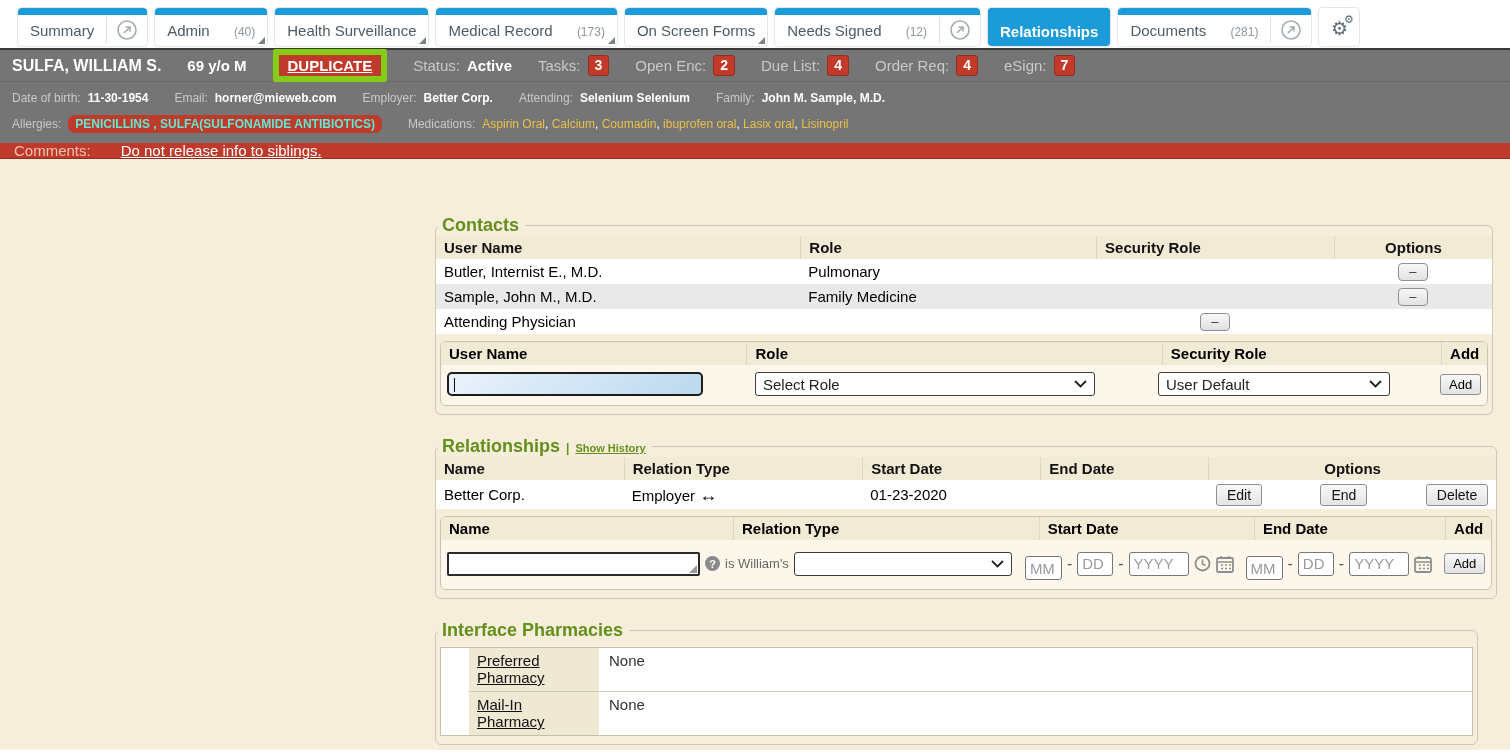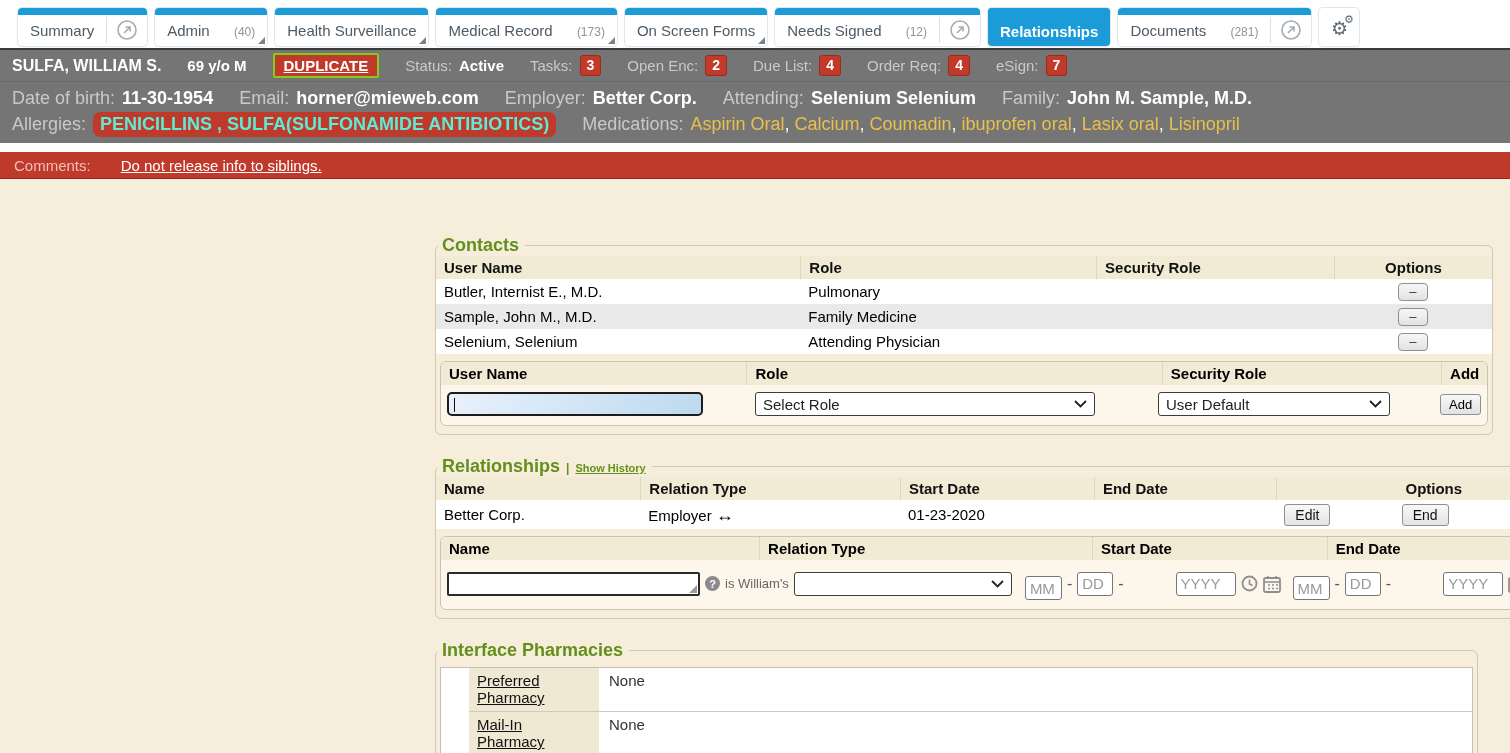--- a/index.html
+++ b/index.html
@@ -21,27 +21,27 @@
   .gears { position:relative; color:#5c6b77; font-size:19px; line-height:1; margin-top:2px;}
   .gears .g2 { position:absolute; font-size:11px; right:-6px; top:-5px; }
 
   
   .pbar1 { background:#757575; border-top:2px solid #3a3a3a; height:33px; display:flex; align-items:center; padding:0 12px; gap:26px; color:#fff; font-size:15px; white-space:nowrap; }
   .pname { font-weight:bold; font-size:16px; }
   .pair { display:flex; align-items:center; gap:7px; }
   .glabel { color:#c9c9c9; }
   .gval { color:#fff; font-weight:bold; }
   .badge { background:#c23b2a; border:1px solid #962d1f; color:#fff; font-weight:bold; border-radius:3px; padding:0 6px; font-size:14px; line-height:19px; cursor:pointer; }
-  .dup { background:#bf3a2b; border:2px solid #84cc16; color:#fff; font-weight:bold; text-decoration:underline; padding:2px 9px; border-radius:2px; cursor:pointer; font-size:15px;text-align:right; }
-  .pbar2 { background:#757575; border-top:1px solid #696969; padding:3px 12px 6px 12px; color:#fff; font-size:18px; }
+  .dup { background:#bf3a2b; border:6px solid #84cc16; color:#fff; font-weight:bold; text-decoration:underline; padding:2px 9px; border-radius:2px; cursor:pointer; font-size:15px;text-align:right; }
+  .pbar2 { background:#757575; border-top:1px solid #696969; padding:3px 12px 6px 12px; color:#fff; font-size:12px; }
   .pline { display:flex; align-items:center; gap:26px; white-space:nowrap; height:26px; }
   .allergybox { background:#bf3a2b; color:#5eead4; font-weight:bold; padding:2px 7px; border-radius:7px; cursor:pointer; }
   .med { color:#e9c04b; cursor:pointer; }
   .med:not(:last-child)::after { content:", "; color:#fff; font-weight:normal; }
-  .commentbar { background:#bf3a2b; border-bottom:1px solid #8e2a1c; height:27px; display:flex; align-items:center; padding:0 14px; gap:30px; font-size:15px;margin-top:9px; }
+  .commentbar { background:#bf3a2b; border-bottom:1px solid #8e2a1c; height:16px; display:flex; align-items:center; padding:0 14px; gap:30px; font-size:15px; }
   .clabel { color:#eec2b4; }
   .cval { color:#fff;text-decoration:underline; }
 
   
   .content { background:#f6eedb; height:591px; padding:56px 0 0 435px; }
   .col { width:1043px; }
   fieldset { border:1px solid #cdc8b8; border-radius:6px; padding:0 0 8px 0; margin-bottom:21px; }
   legend { margin-left:2px; padding:0 6px 0 4px; font-size:18px; font-weight:bold; color:#63901d; display:flex; align-items:baseline; gap:6px; }
   .legend-pipe { font-size:12px; font-weight:bold; }
   .hist-link { font-size:11px; font-weight:bold; color:#63901d; text-decoration:underline; cursor:pointer; }
@@ -71,21 +71,21 @@
   .focusinput { position:relative; width:256px; height:24px; border:2px solid #1c1c1c; border-radius:5px; background:linear-gradient(135deg,#eaf2fb,#bcd9ef); }
   .caret { position:absolute; left:5px; top:4px; width:1px; height:14px; background:#111; }
   .nameinput { position:relative; width:253px; height:24px; border:2px solid #2a2a2a; border-radius:2px; background:#fff; }
   .grip { position:absolute; right:1px; bottom:1px; width:0; height:0; border-left:8px solid transparent; border-bottom:8px solid #9a9a9a; }
 
   .fselect { height:24px; background:#fff; border:1px solid #3c3c3c; border-radius:3px; display:flex; align-items:center; justify-content:space-between; padding:0 7px; font-size:15px; color:#222; cursor:pointer; }
   .fselect svg { flex:0 0 auto; }
 
   .dinput { height:24px; border:1px solid #777; border-radius:3px; font-size:15px; padding:0 4px; color:#222; background:#fff; font-family:"Liberation Sans",sans-serif; }
   .dinput::placeholder { color:#9a9a9a; }
-  .w-mm { width:37px;margin-top:9px; } .w-dd { width:36px; } .w-yy { width:60px;margin-left:47px; }
+  .w-mm { width:37px;margin-top:9px; } .w-dd { width:36px; } .w-yy { width:60px; }
   .dsh { color:#555; }
   .icon-btn { background:none; border:none; cursor:pointer; padding:0; display:flex; align-items:center; }
   .helpicon { width:15px; height:15px; border-radius:50%; background:#8a8a8a; color:#fff; font-size:11px; font-weight:bold; display:inline-flex; align-items:center; justify-content:center; cursor:pointer; }
   .hint { color:#666; font-size:13px; white-space:nowrap; }
   .smalladd { background:linear-gradient(#f8f8f8,#e2e2e2); border:1px solid #8f8f8f; border-radius:3px; font-size:13px; padding:2px 8px; cursor:pointer; }
 
   .arrow-both { font-weight:bold; font-size:18px; line-height:1; }
 
   
   .phtbl { border:1px solid #c4bfae; margin:6px 4px 0 4px; background:#fff; font-size:15px;padding-left:28px; }
@@ -241,21 +241,20 @@
           <div></div>
           <div class="opt-c"><button class="minusbtn">–</button></div>
         </div>
         <div class="trow alt c-contacts">
           <div>Sample, John M., M.D.</div>
           <div>Family Medicine</div>
           <div></div>
           <div class="opt-c"><button class="minusbtn">–</button></div>
         </div>
         <div class="trow c-contacts">
-          <div>Selenium, Selenium</div>
           <div>Attending Physician</div>
           <div></div>
           <div class="opt-c"><button class="minusbtn">–</button></div>
         </div>
       </div>
       <div class="addbox">
         <div class="addhead g-caddc">
           <div>User Name</div>
           <div>Role</div>
           <div>Security Role</div>

